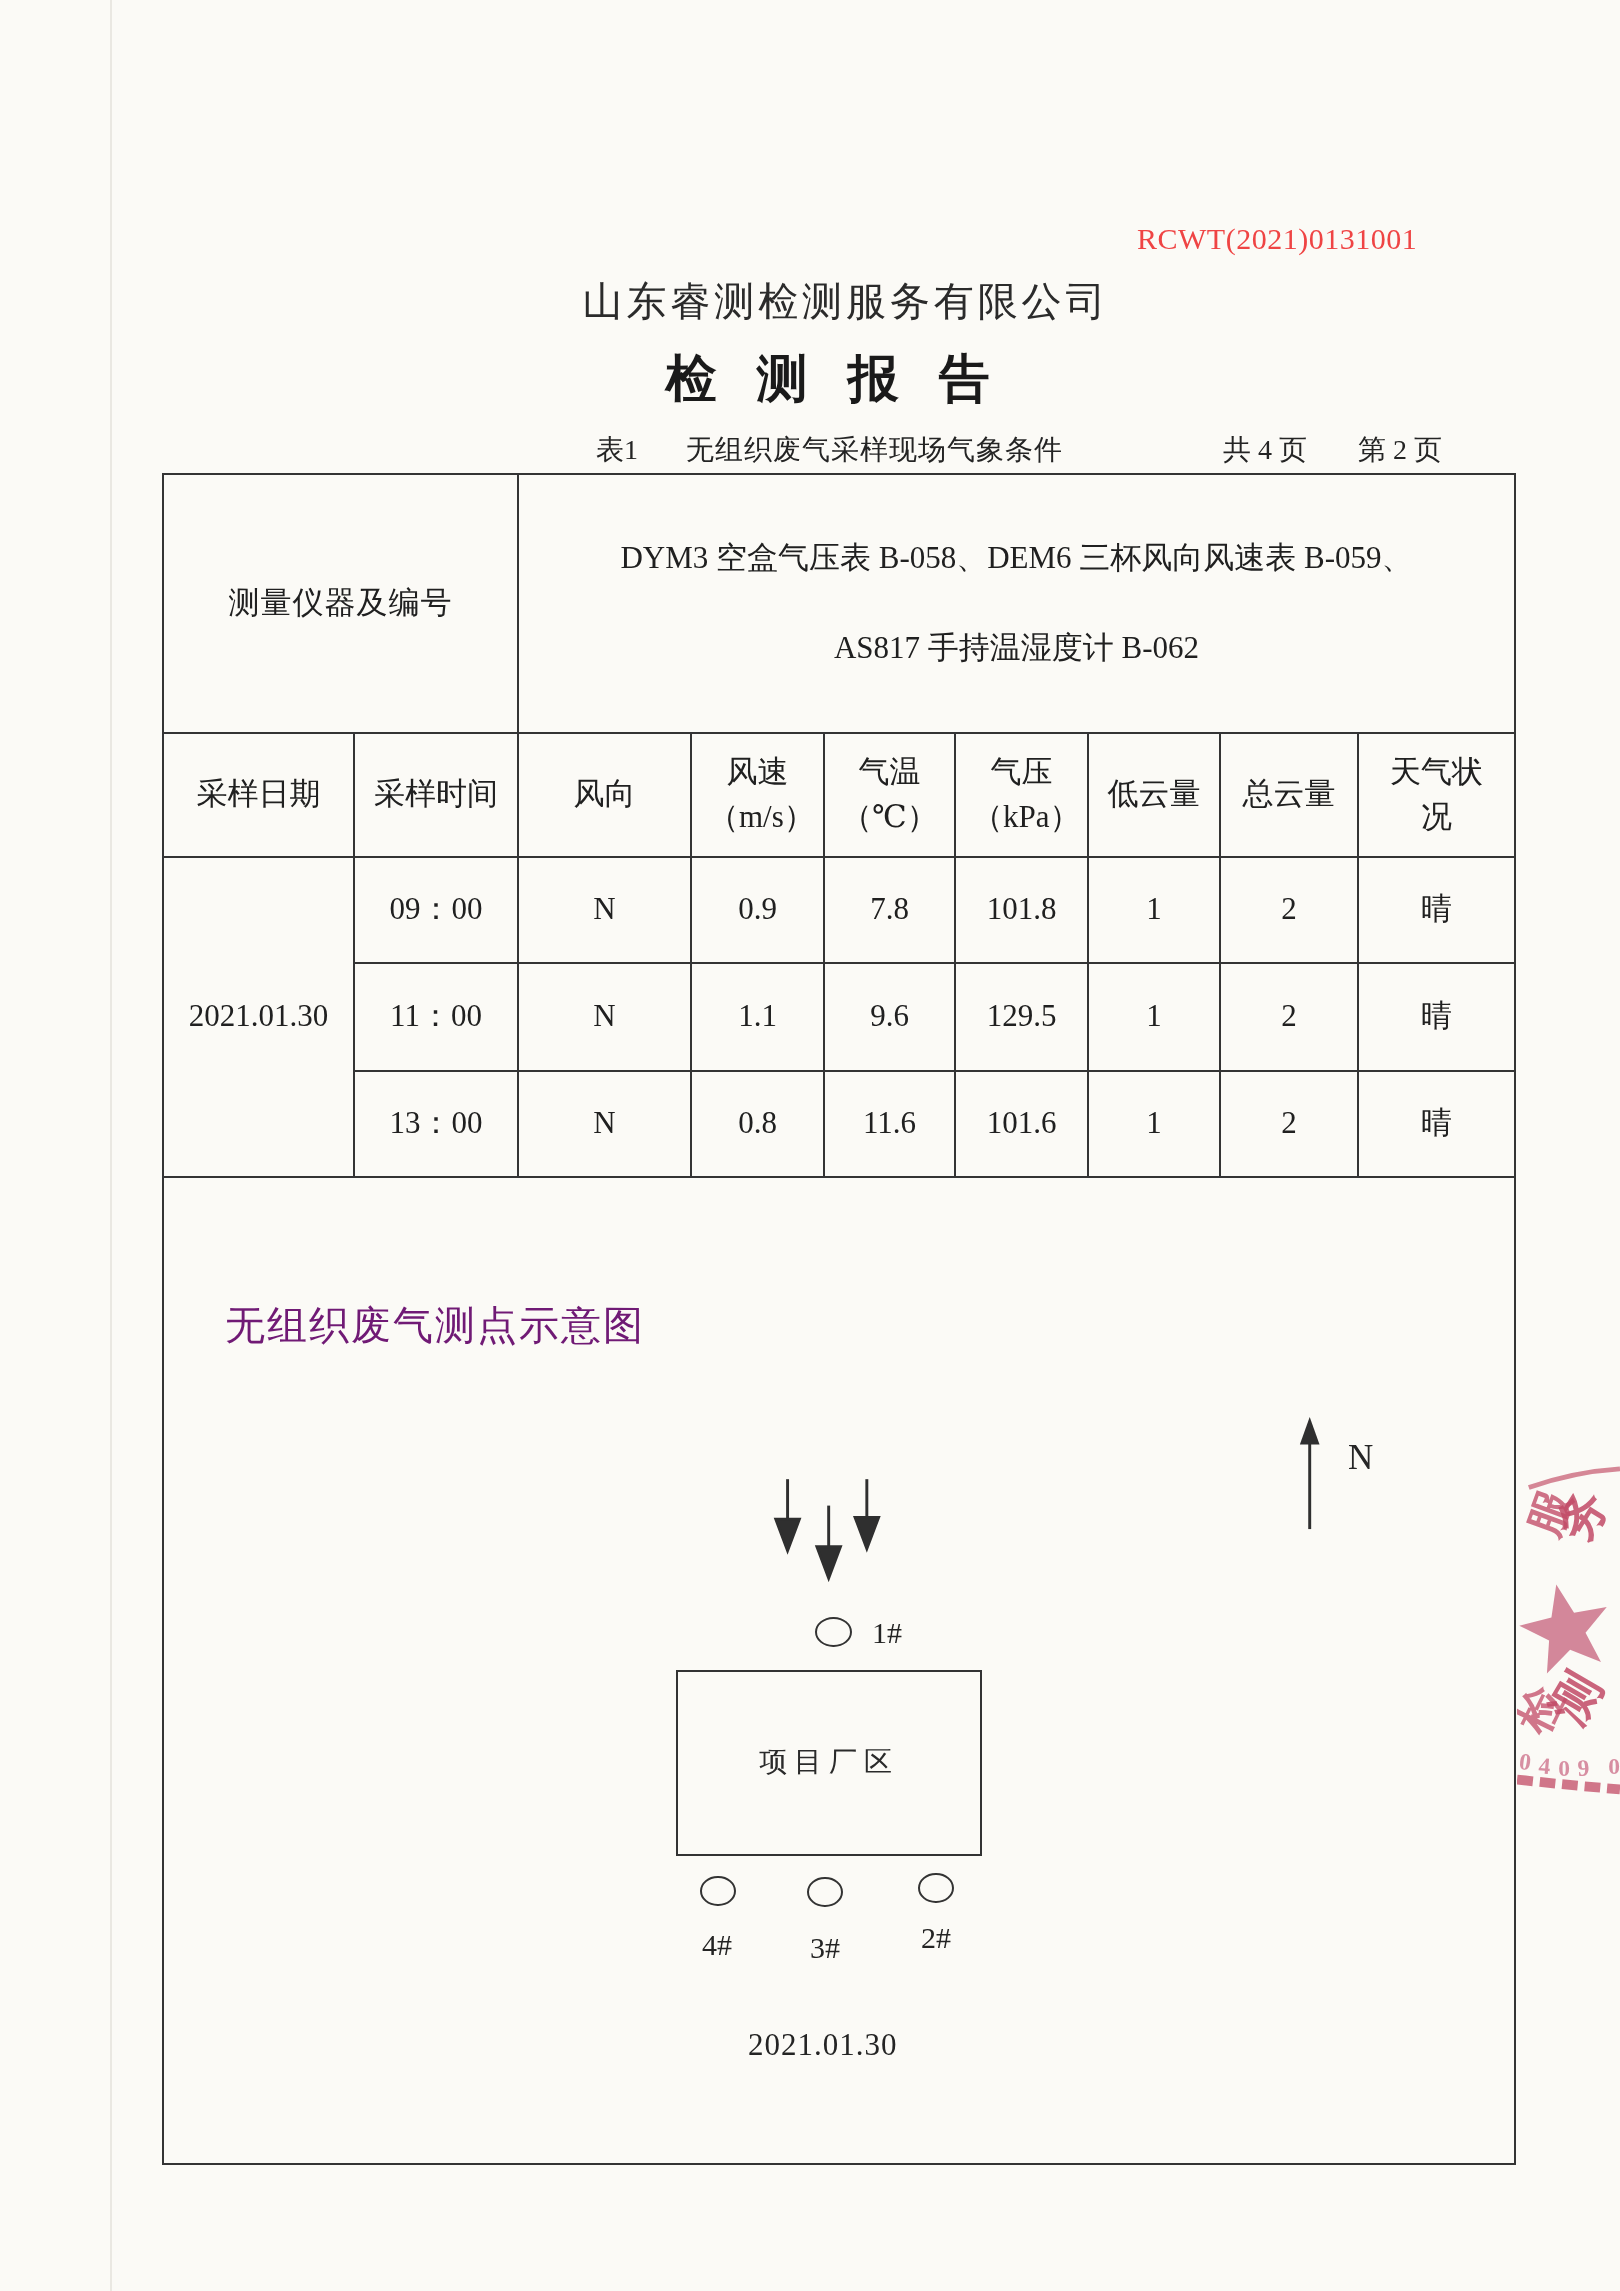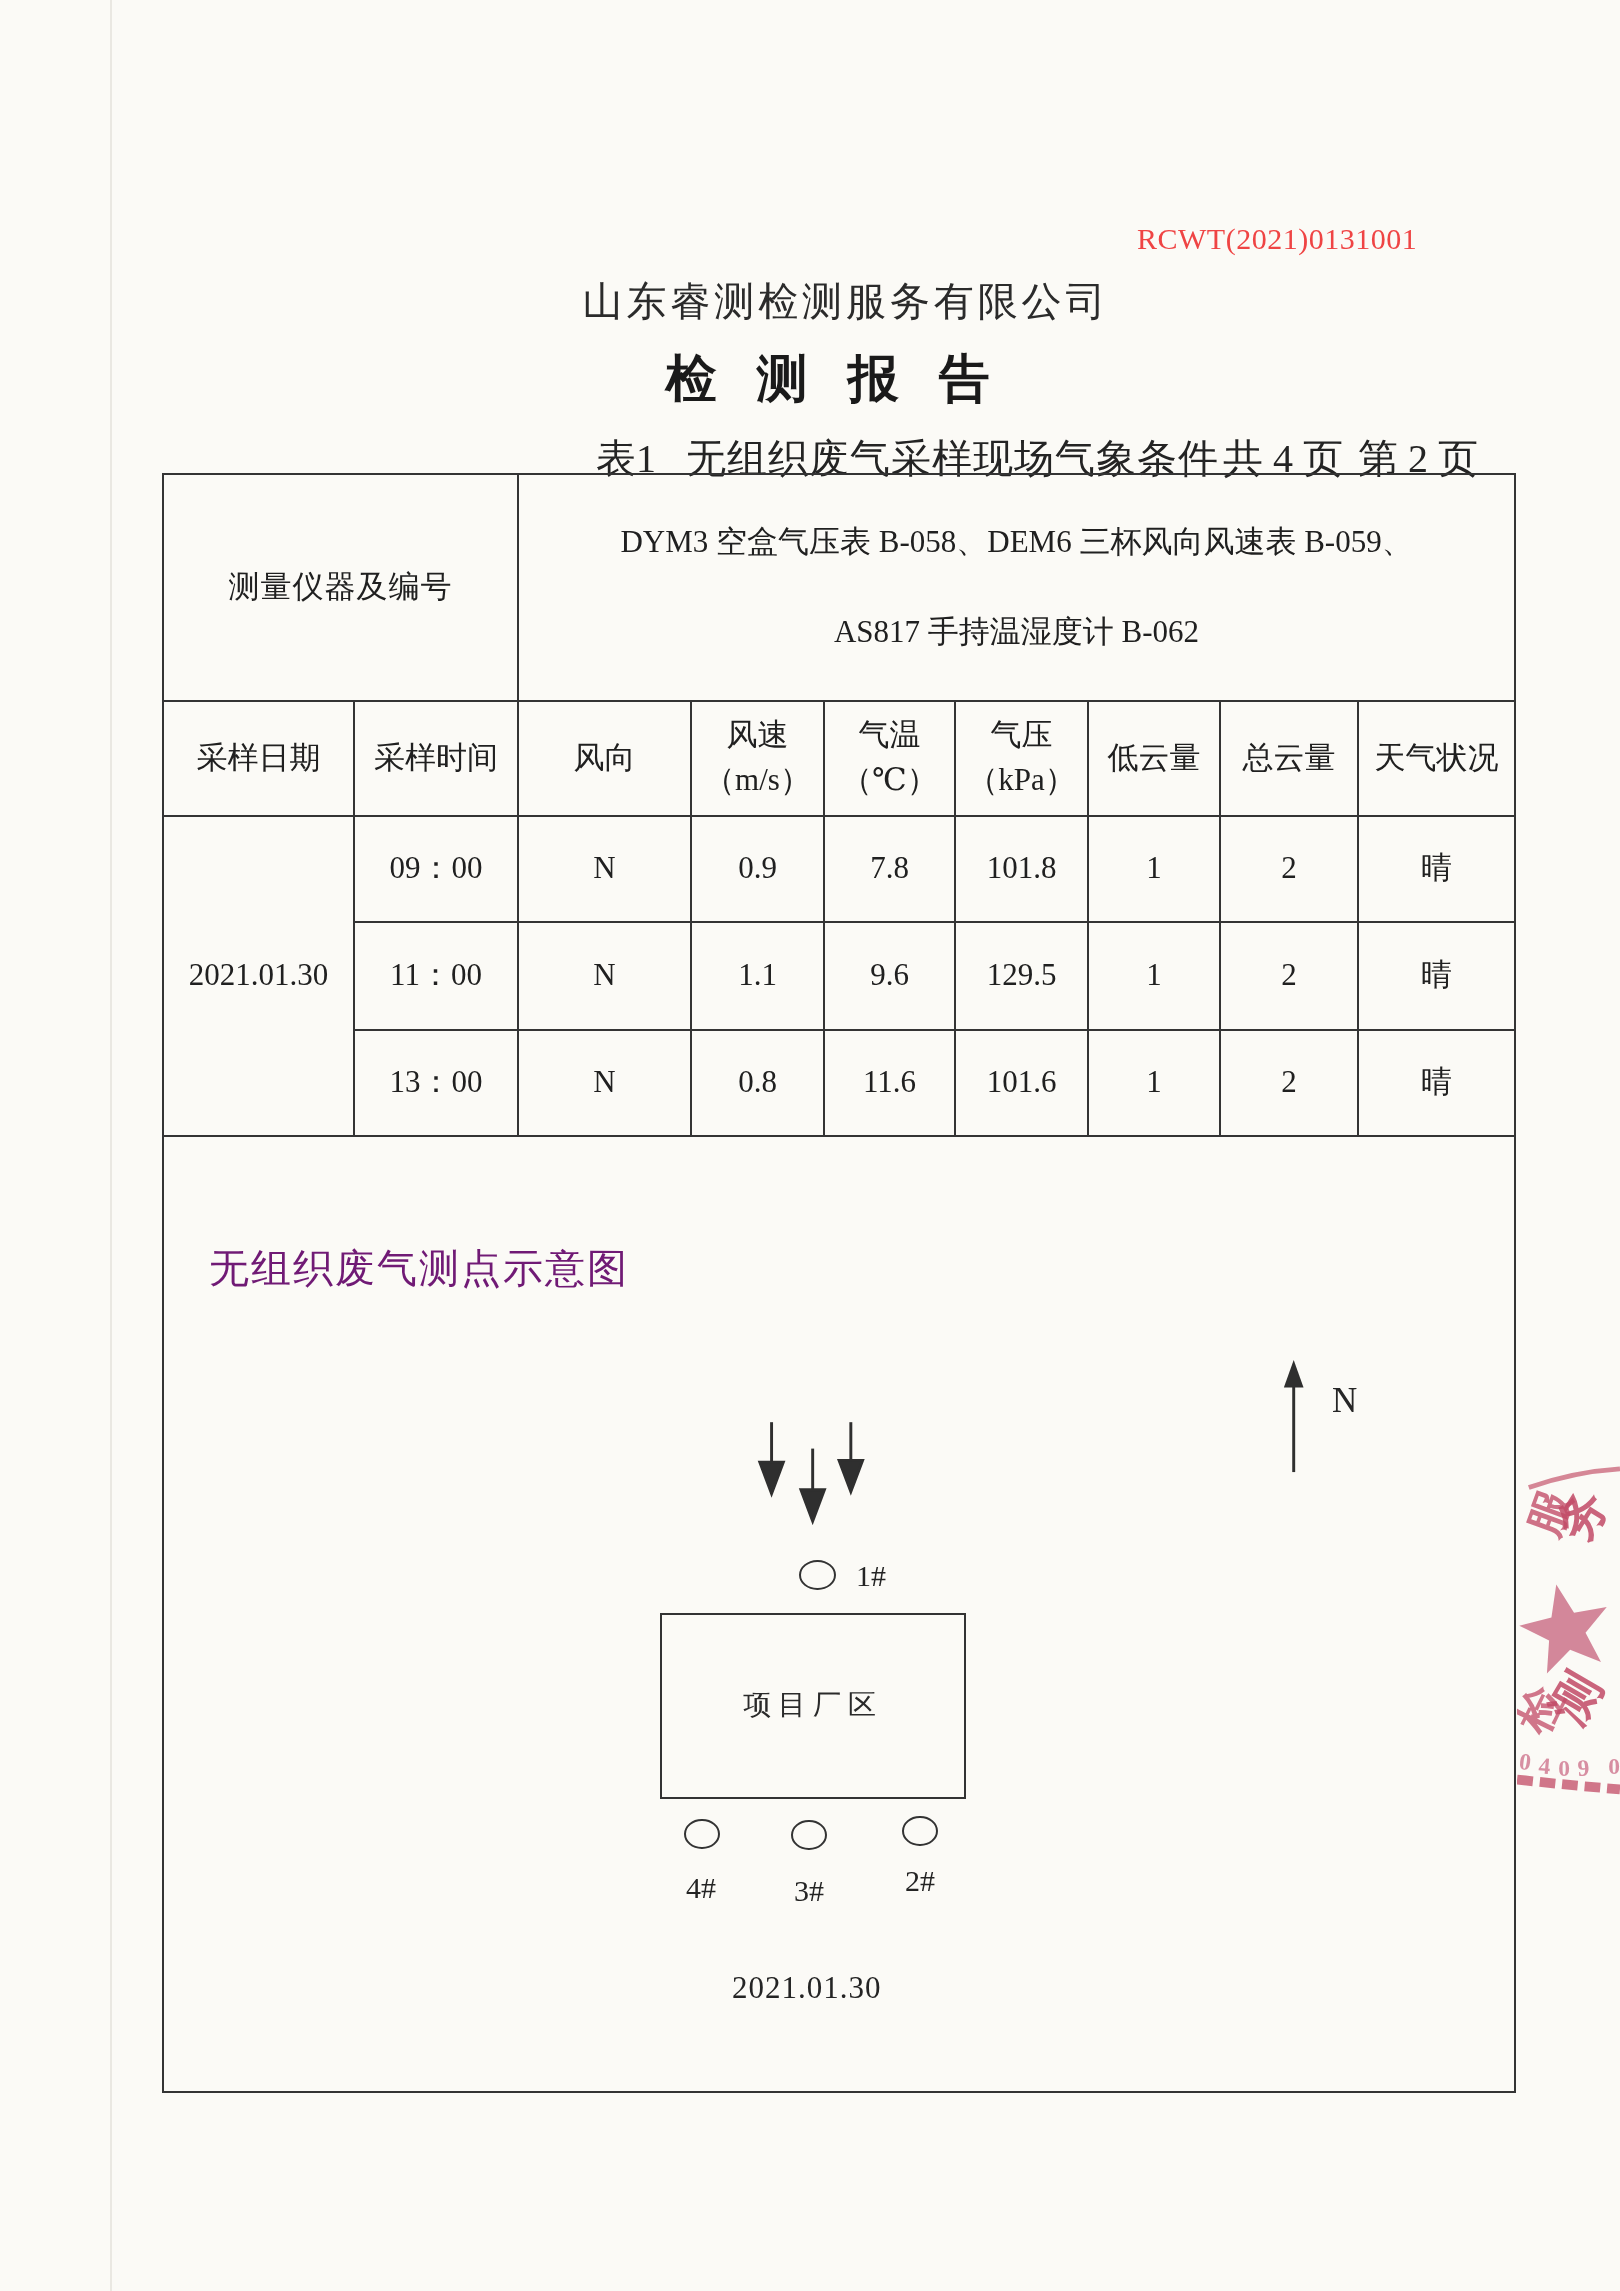--- a/index.html
+++ b/index.html
@@ -9,35 +9,35 @@
     font-family:"Liberation Serif","DejaVu Serif",serif;
     color:#1f1f1f;
     position:relative;
     overflow:hidden;
   }
   .crease{position:absolute;left:110px;top:0;width:2px;height:2292px;background:rgba(160,152,138,.18);}
   .report-no{position:absolute;left:1137px;top:222px;font-size:30px;letter-spacing:0.5px;color:#ef4444;}
   .center-line{position:absolute;left:0;width:1620px;text-align:center;}
   .company{top:274px;font-size:40px;letter-spacing:3.9px;transform:translateX(36px);color:#2b2b2b;}
   .title{top:345px;font-size:51px;font-weight:bold;letter-spacing:13.7px;transform:translateX(24.5px);color:#1a1a1a;}
-  .caption-row{position:absolute;top:431px;left:0;width:1620px;height:39px;font-size:40px;color:#242424;}
+  .caption-row{position:absolute;top:431px;left:0;width:1620px;height:39px;font-size:28px;color:#242424;}
   .caption-row span{position:absolute;top:0;white-space:nowrap;}
   .tbl-label{left:596px;}
   .tbl-caption{left:686px;letter-spacing:1px;text-align:center;}
   .pages-total{left:1223px;}
   .page-current{left:1358px;}
 
   table.weather{
     position:absolute;left:162px;top:473px;width:1353px;
     border-collapse:collapse;table-layout:fixed;
   }
   table.weather td{
     border:2.4px solid #343434;
     text-align:center;vertical-align:middle;
-    font-size:31px;color:#202020;padding:0;
+    font-size:31px;color:#202020;padding:16px;
     white-space:pre-line;line-height:1.45;
   }
   td.instr-val{font-size:33px;line-height:1.72;}
   td.instr-label{font-size:33px;letter-spacing:1px;}
   td.hdr{font-size:31px;}
   td.diagram-cell{padding:0;vertical-align:top;}
 
   .diagram{position:relative;width:100%;height:864px;}
   .diagram-title{position:absolute;left:45px;top:58px;font-size:40px;letter-spacing:2px;color:#701a75;}
   .arrows-svg{position:absolute;left:588px;top:235px;}

